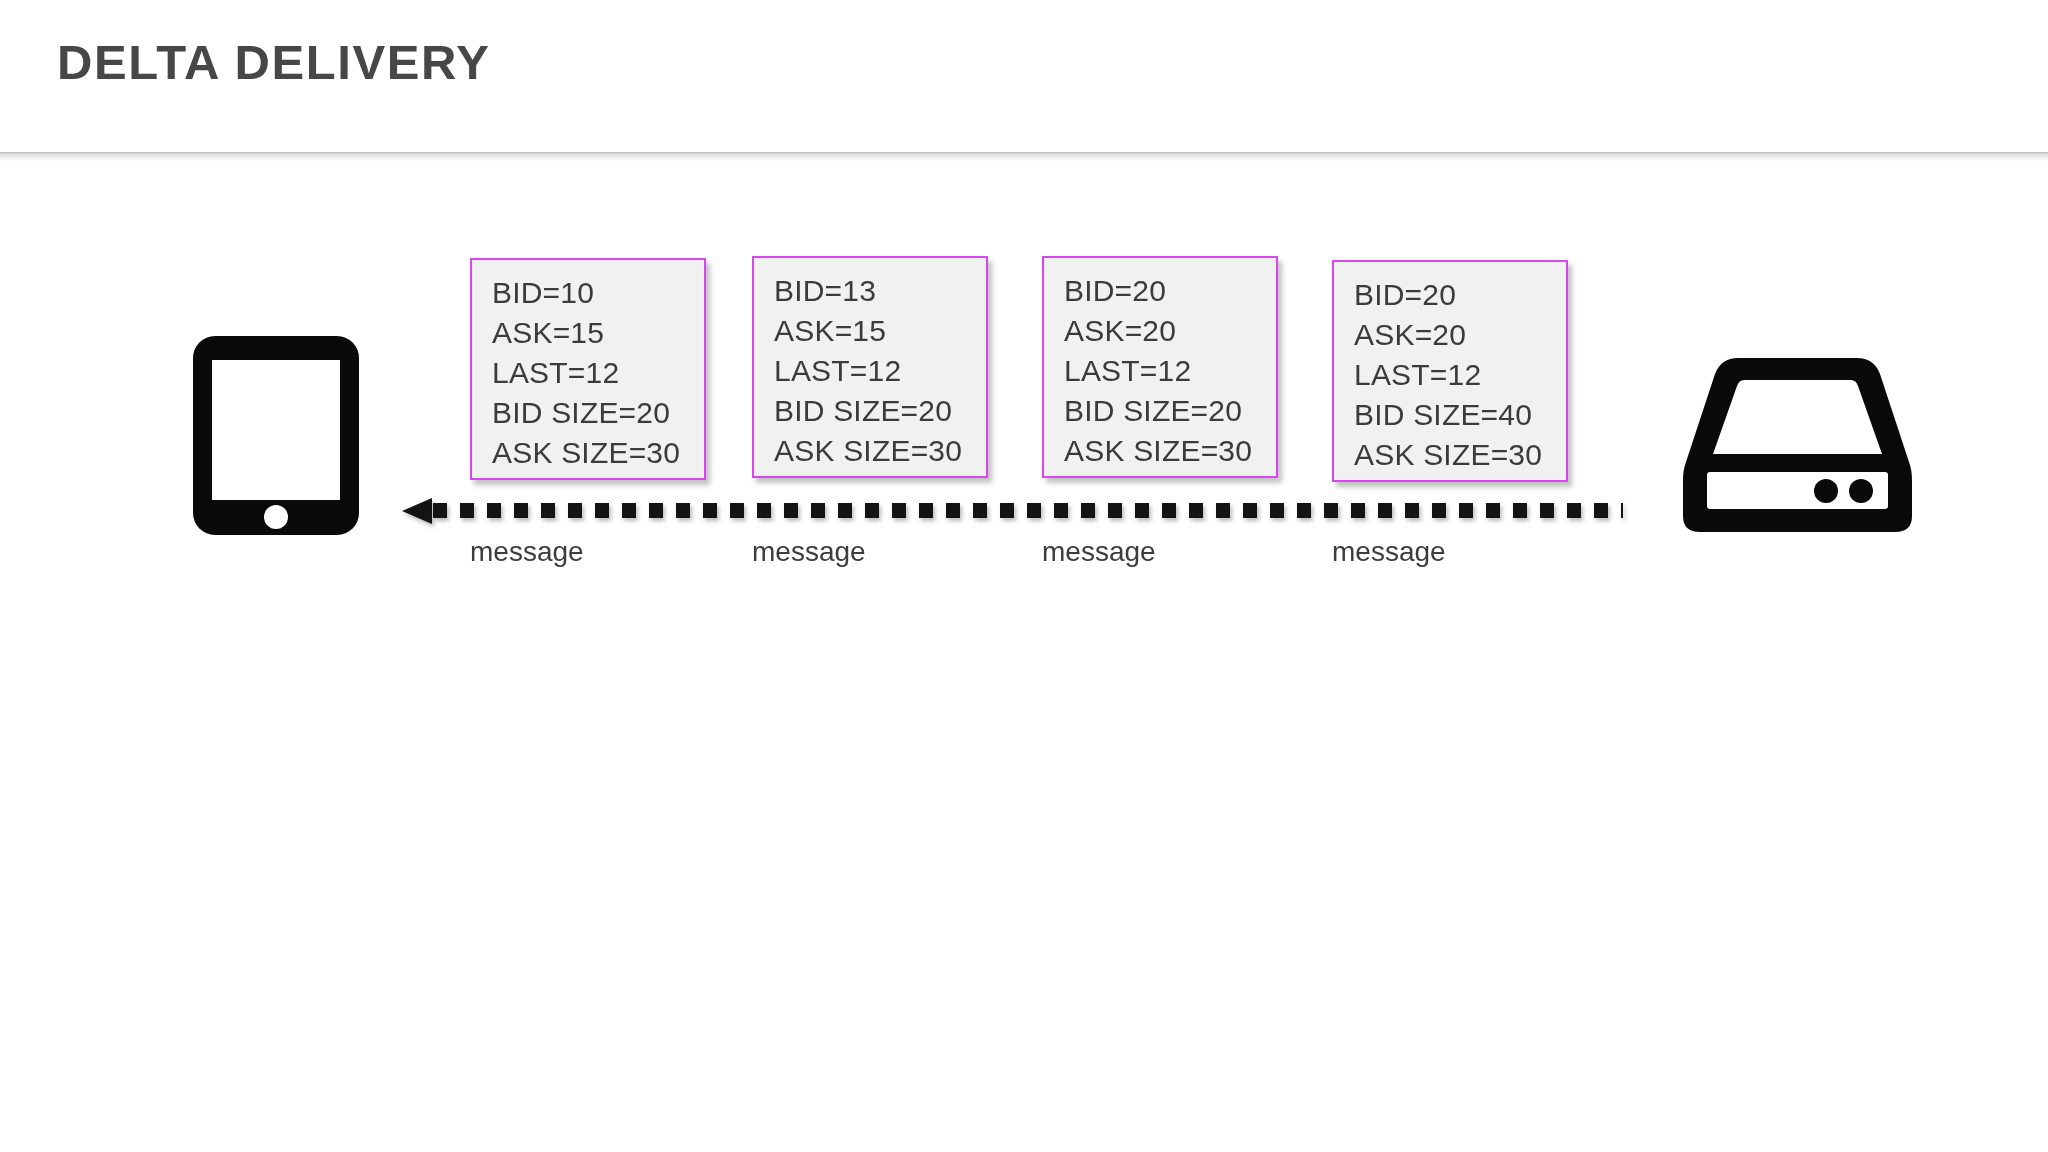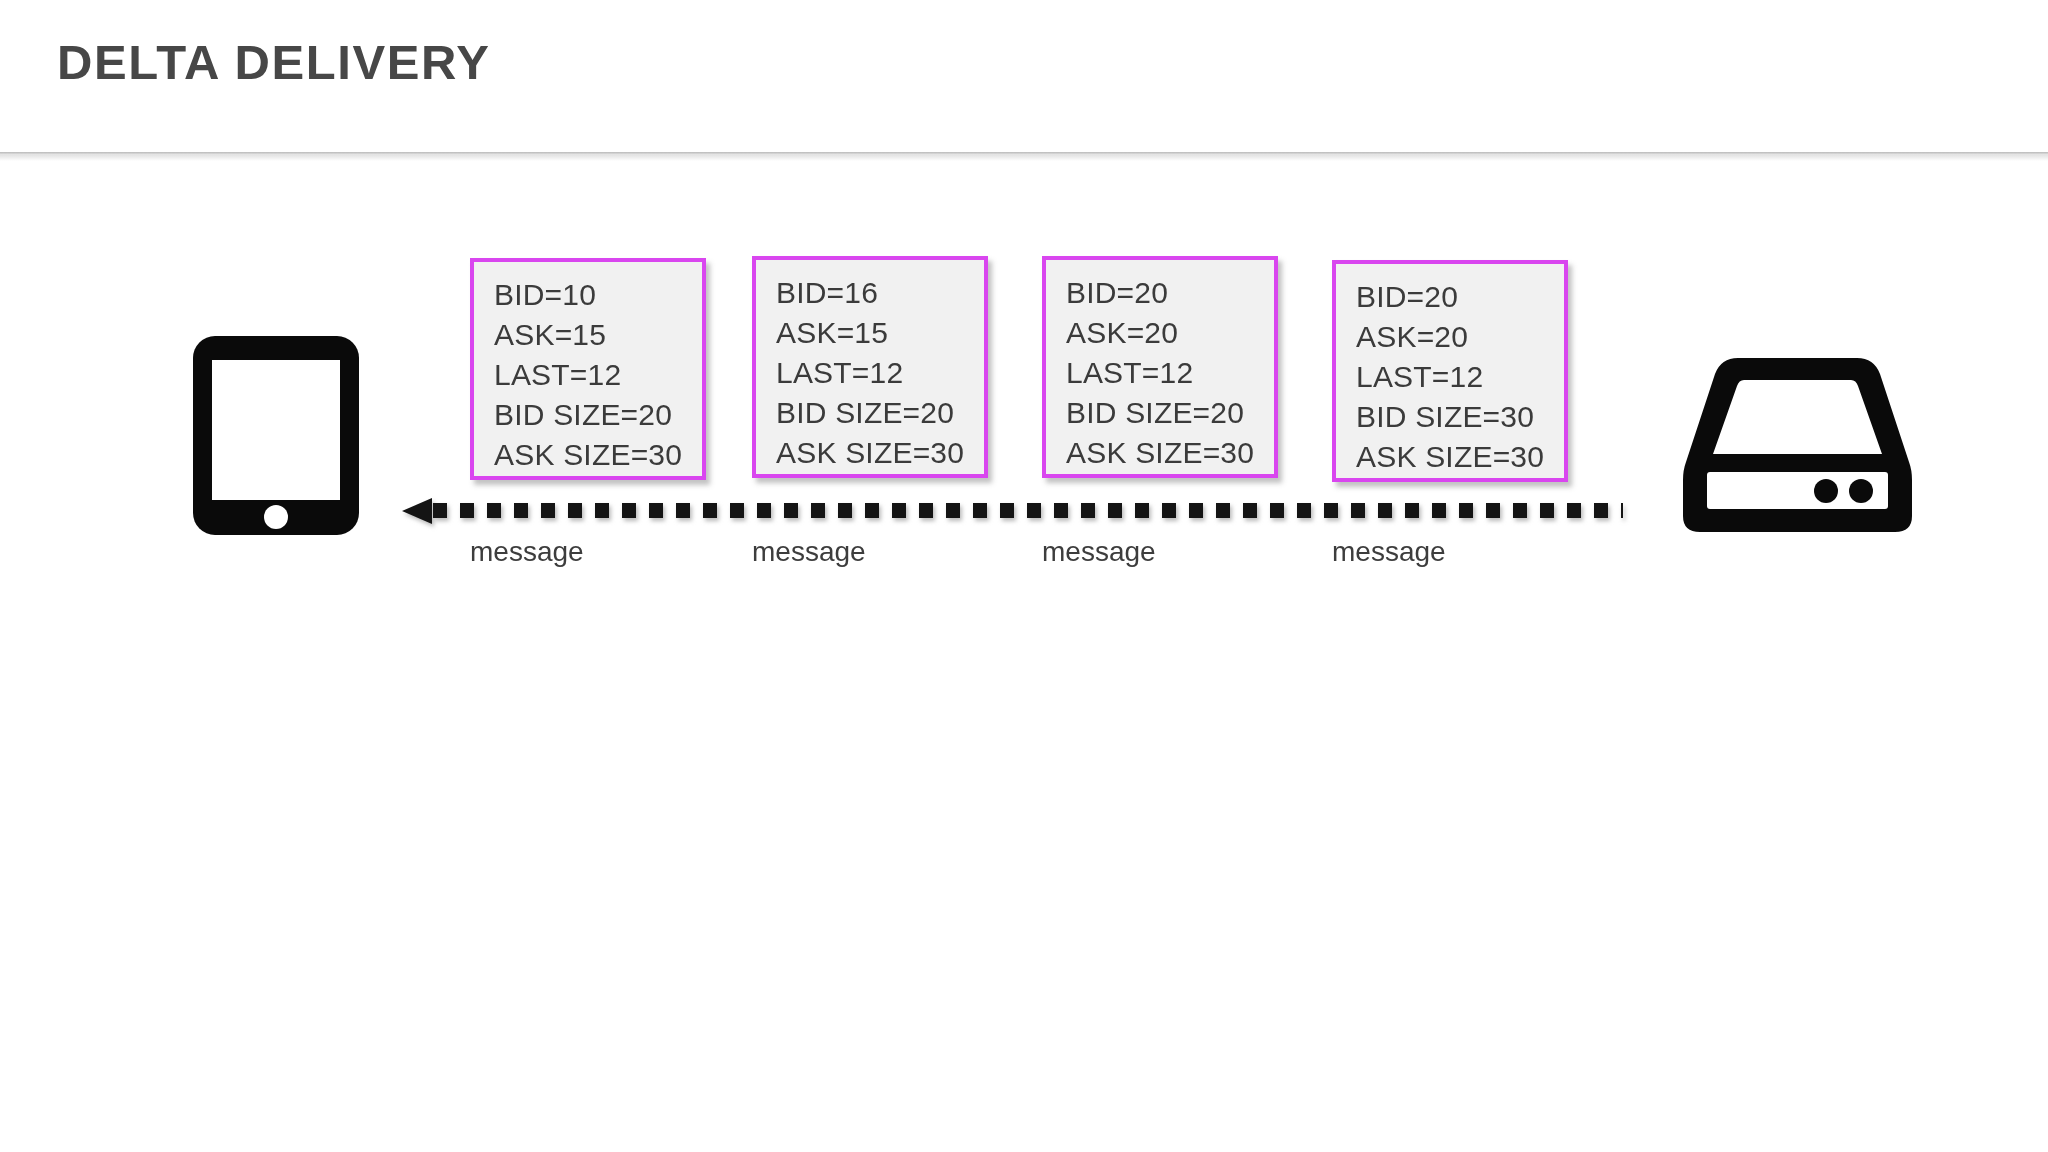--- a/index.html
+++ b/index.html
@@ -53,21 +53,21 @@
     height: 6px;
     background: linear-gradient(to bottom, rgba(160,160,160,0.30), rgba(255,255,255,0));
   }
 
   
   .msg-box {
     position: absolute;
     width: 236px;
     height: 222px;
     background: #f1f1f1;
-    border: 4px solid #d946ef;
+    border: 2px solid #d946ef;
     box-sizing: border-box;
     box-shadow: 4px 5px 5px rgba(120,120,120,0.45);
   }
   .msg-box .lines {
     padding: 13px 0 0 20px;
   }
   .msg-line {
     font-size: 30px;
     line-height: 40px;
     color: #3b3b3b;
@@ -197,21 +197,21 @@
       <div class="msg-line">BID=10</div>
       <div class="msg-line">ASK=15</div>
       <div class="msg-line">LAST=12</div>
       <div class="msg-line">BID SIZE=20</div>
       <div class="msg-line">ASK SIZE=30</div>
     </div>
   </div>
 
   <div class="msg-box" style="left:752px; top:256px;">
     <div class="lines">
-      <div class="msg-line">BID=16</div>
+      <div class="msg-line">BID=13</div>
       <div class="msg-line">ASK=15</div>
       <div class="msg-line">LAST=12</div>
       <div class="msg-line">BID SIZE=20</div>
       <div class="msg-line">ASK SIZE=30</div>
     </div>
   </div>
 
   <div class="msg-box" style="left:1042px; top:256px;">
     <div class="lines">
       <div class="msg-line">BID=20</div>
@@ -220,21 +220,21 @@
       <div class="msg-line">BID SIZE=20</div>
       <div class="msg-line">ASK SIZE=30</div>
     </div>
   </div>
 
   <div class="msg-box" style="left:1332px; top:260px;">
     <div class="lines">
       <div class="msg-line">BID=20</div>
       <div class="msg-line">ASK=20</div>
       <div class="msg-line">LAST=12</div>
-      <div class="msg-line">BID SIZE=30</div>
+      <div class="msg-line">BID SIZE=40</div>
       <div class="msg-line">ASK SIZE=30</div>
     </div>
   </div>
 
   <div id="arrow-wrap">
     <div id="arrow-head"></div>
     <div id="arrow-dots"></div>
   </div>
 
   <div class="msg-caption" style="left:470px;">message</div>

